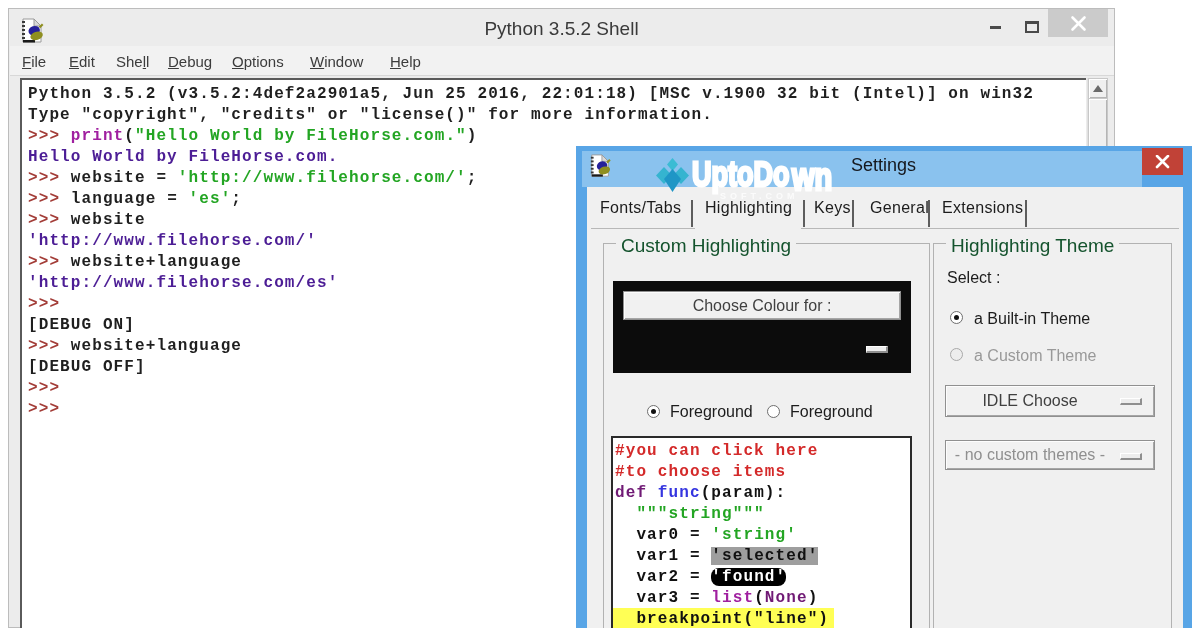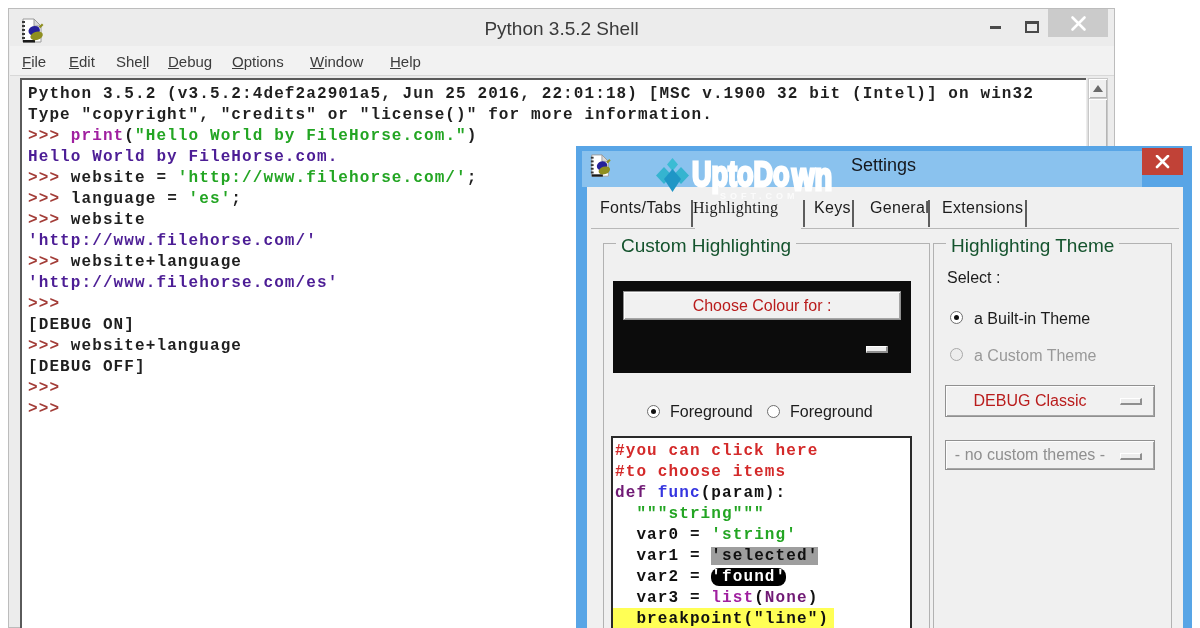--- a/index.html
+++ b/index.html
@@ -57,21 +57,21 @@
   #tabline { position:absolute; left:4px; top:41px; width:588px; height:1px; background:#b8b8b8; }
   #tabgap { position:absolute; left:108px; top:41px; width:106px; height:1px; background:#f0f0f0; }
 
   
   .group { position:absolute; border:1px solid #b2b2b2; }
   .glabel { position:absolute; top:-9px; left:12px; background:#f0f0f0; padding:0 5px;
     font-size:19px; color:#14532d; }
   
   .cbtn { position:absolute; background:#f1f1f1; border:1px solid #909090;
     box-shadow:inset 1px 1px 0 #fdfdfd, inset -1px -1px 0 #a6a6a6;
-    font-size:16px; color:#b91c1c; text-align:center; }
+    font-size:16px; color:#404040; text-align:center; }
   .dash { position:absolute; width:22px; height:7px; background:#ededed;
     border-right:2px solid #8f8f8f; border-bottom:2px solid #8f8f8f;
     border-top:1px solid #ffffff; border-left:1px solid #ffffff; }
   .rlabel.gray { color:#999999 !important; }
   
   .radio { position:absolute; width:13px; height:13px; border-radius:50%;
     background:#ffffff; border:1px solid #6e6e6e; }
   .radio.on:after { content:""; position:absolute; left:3px; top:3px; width:5px; height:5px;
     border-radius:50%; background:#111; }
   .radio.dis { border-color:#a9a9a9; background:#ededed; }
@@ -165,21 +165,21 @@
     </g>
     <text x="0" y="0" transform="translate(36,32) scale(1,1.32)" font-family="Liberation Sans, sans-serif" font-weight="bold" font-size="27" fill="#ffffff" stroke="#ffffff" stroke-width="2.2" paint-order="stroke">UptoDo</text>
     <text x="0" y="0" transform="translate(136,36) scale(1,1.32)" font-family="Liberation Sans, sans-serif" font-weight="bold" font-size="29" fill="#ffffff" stroke="#ffffff" stroke-width="2.4" paint-order="stroke">wn</text>
     <text x="64" y="45" font-family="Liberation Sans, sans-serif" font-weight="bold" font-size="9" letter-spacing="4" fill="#ffffff" opacity="0.75">SOFT.COM</text>
   </svg>
 
   <div id="dlg-body">
 
     <div class="tab" style="left:13px;">Fonts/Tabs</div>
     <div class="tsep" style="left:104px"></div>
-    <div class="tab" style="left:106px;font-family:Liberation Serif, serif;">Highlighting</div>
+    <div class="tab" style="left:118px;">Highlighting</div>
     <div class="tsep" style="left:216px"></div>
     <div class="tab" style="left:227px;">Keys</div>
     <div class="tsep" style="left:265px"></div>
     <div class="tab" style="left:283px;">General</div>
     <div class="tsep" style="left:341px"></div>
     <div class="tab" style="left:355px;">Extensions</div>
     <div class="tsep" style="left:438px"></div>
     <div id="tabline"></div>
     <div id="tabgap"></div>
 
@@ -207,18 +207,18 @@
       </div>
 
     <div class="group" style="left:346px;top:56px;width:239px;height:395px;">
       <div class="glabel">Highlighting Theme</div>
     </div>
     <div class="rlabel" style="left:360px;top:82px;">Select :</div>
     <div class="radio on" style="left:363px;top:124px;"></div>
     <div class="rlabel" style="left:387px;top:123px;">a Built-in Theme</div>
     <div class="radio dis" style="left:363px;top:161px;"></div>
     <div class="rlabel gray" style="left:387px;top:160px;">a Custom Theme</div>
-    <div class="cbtn" style="left:358px;top:198px;width:210px;height:32px;line-height:30px;padding-right:40px;">DEBUG Classic</div>
+    <div class="cbtn" style="left:358px;top:198px;width:210px;height:32px;line-height:30px;padding-right:40px;">IDLE Choose</div>
     <div class="dash" style="left:533px;top:211px;"></div>
     <div class="cbtn" style="left:358px;top:253px;width:210px;height:30px;line-height:28px;padding-right:40px;color:#8f8f8f;">- no custom themes -</div>
     <div class="dash" style="left:533px;top:266px;"></div>
   </div>
 </div>
 
 </body></html>

